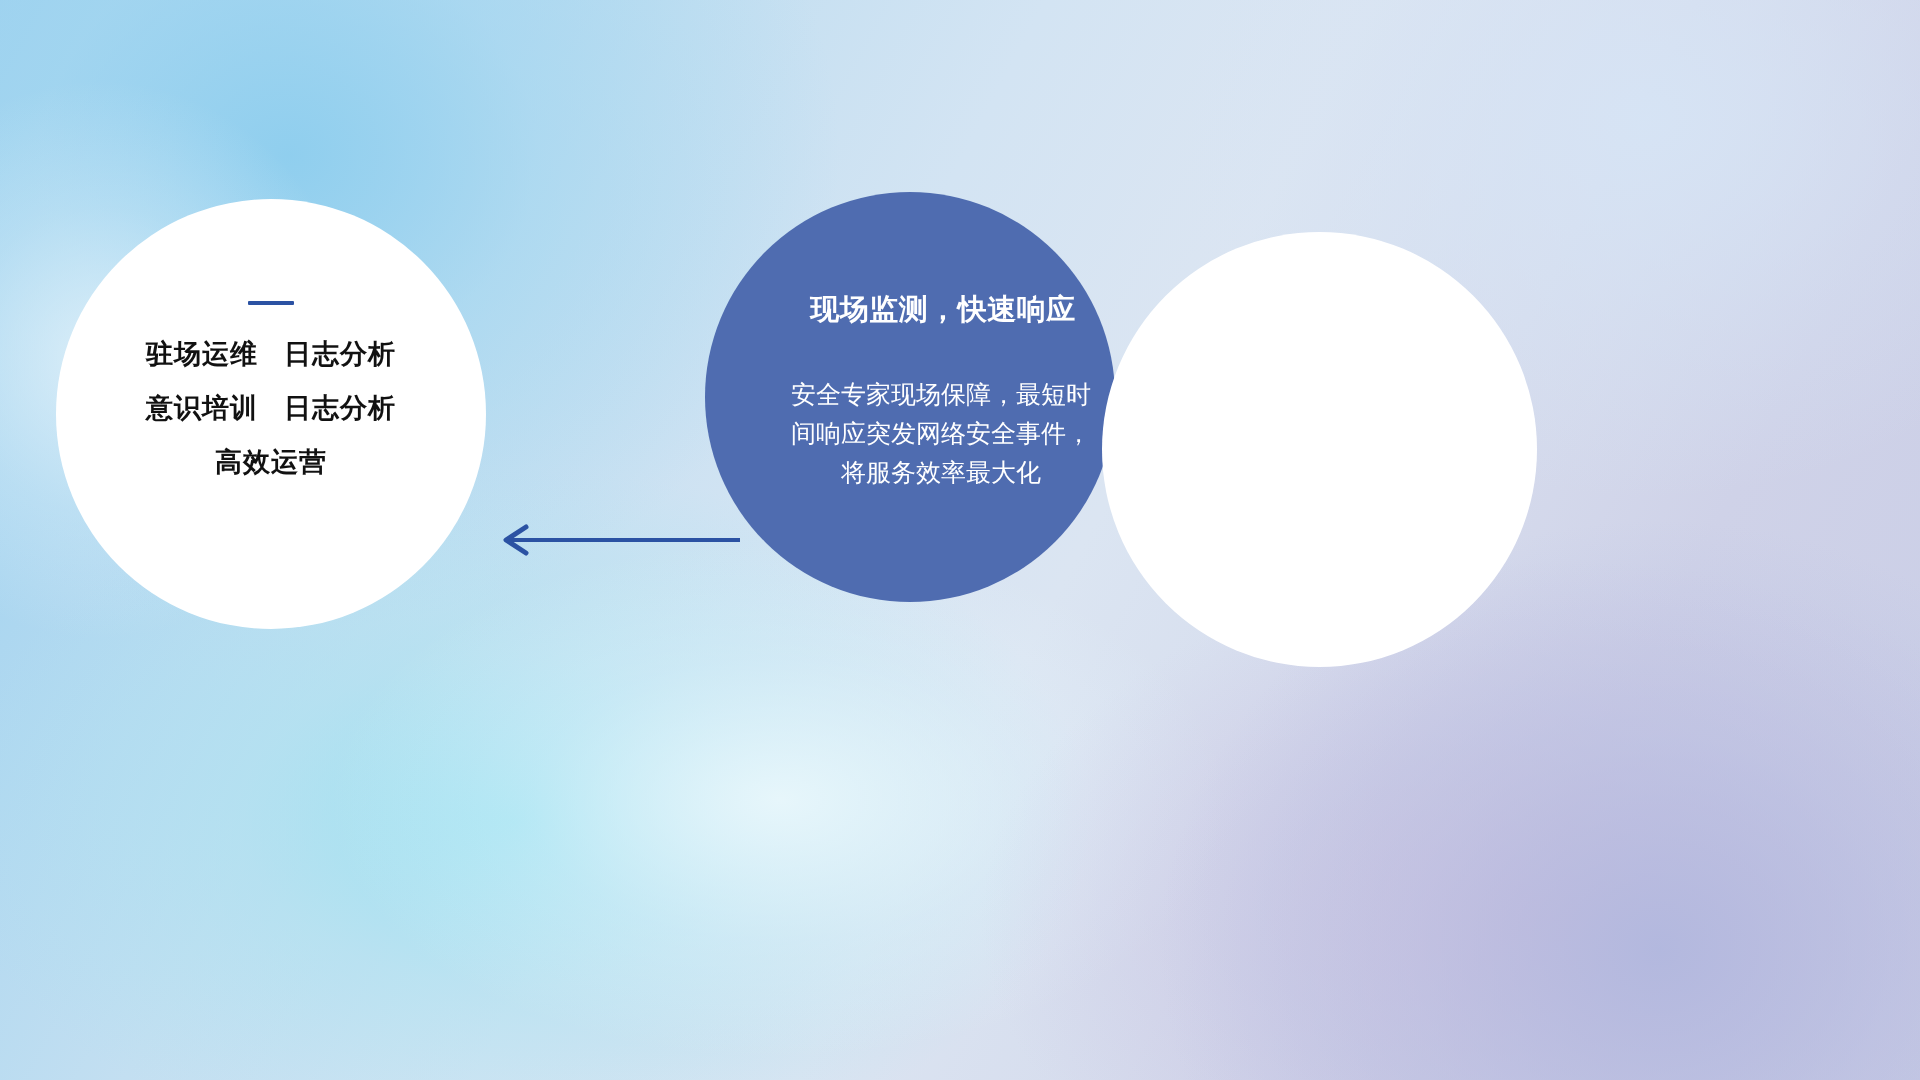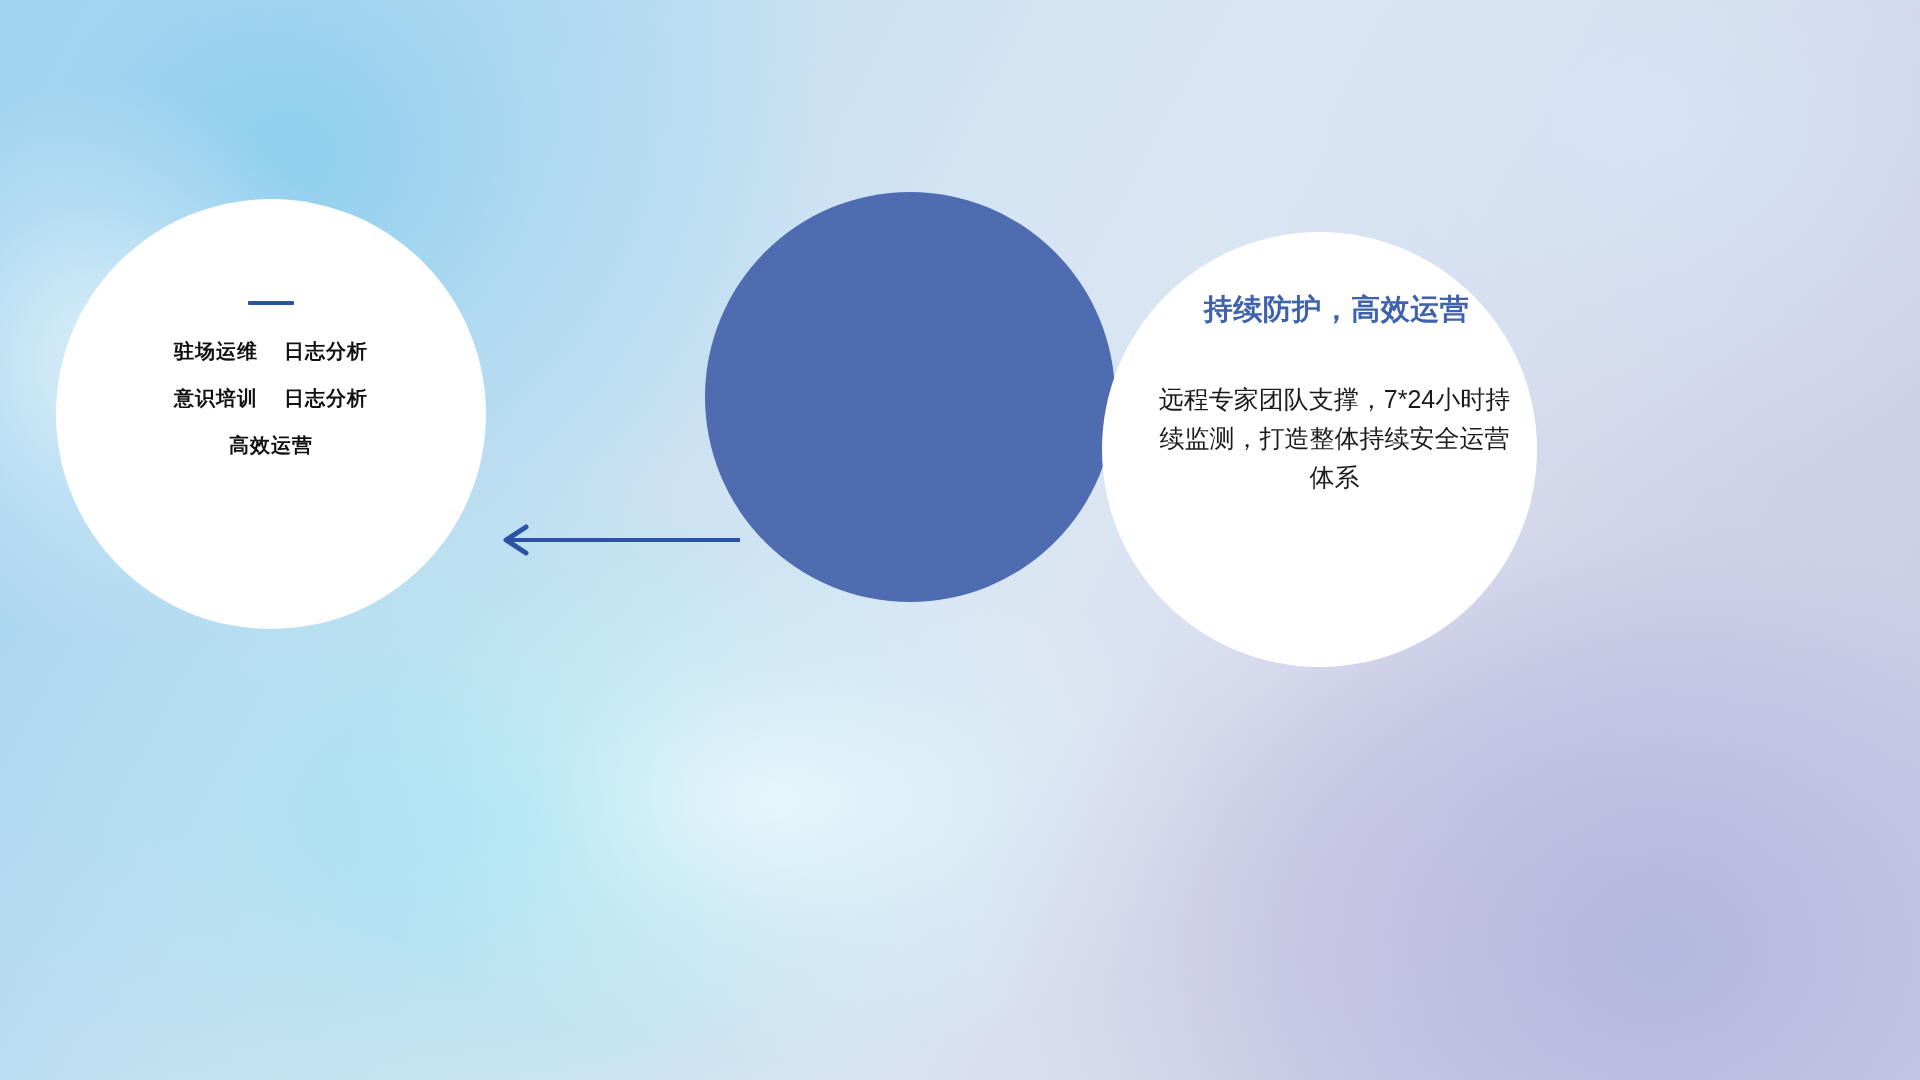--- a/index.html
+++ b/index.html
@@ -129,21 +129,21 @@
 
   #left-divider {
     width: 46px;
     height: 4px;
     background: #2b52a3;
     border-radius: 1px;
     margin-bottom: 36px;
   }
 
   .left-line {
-    font-size: 20px;
+    font-size: 27px;
     font-weight: 700;
     color: #111111;
     letter-spacing: 1px;
     line-height: 1.0;
     margin-bottom: 27px;
     white-space: nowrap;
   }
   .left-line .gap { display: inline-block; width: 26px; }
   .left-line:last-child { margin-bottom: 0; }
 
@@ -240,32 +240,32 @@
 
   <div class="circle" id="circle-mid"></div>
   <div class="circle" id="circle-left"></div>
   <div class="circle" id="circle-right"></div>
 
   <svg id="arrow" viewBox="0 0 250 34">
     <line x1="248" y1="17" x2="18" y2="17" stroke="#2b52a3" stroke-width="4"></line>
     <polyline points="34,4 14,17 34,30" fill="none" stroke="#2b52a3" stroke-width="5" stroke-linecap="round" stroke-linejoin="round"></polyline>
   </svg>
 
+  <div id="mid-content">
+    <div id="mid-title">现场监测，快速响应</div>
+    <div id="mid-body">安全专家现场保障，最短时间响应突发网络安全事件，将服务效率最大化</div>
+  </div>
 
   <div id="left-content">
     <div id="left-divider"></div>
     <div class="left-line">
       <span>驻场运维</span><span class="gap"></span><span>日志分析</span>
     </div>
     <div class="left-line">
       <span>意识培训</span><span class="gap"></span><span>日志分析</span>
     </div>
     <div class="left-line">
       <span>高效运营</span>
     </div>
   </div>
 
-  <div id="right-content">
-    <div id="right-title">持续防护，高效运营</div>
-    <div id="right-body">远程专家团队支撑，7*24小时持续监测，打造整体持续安全运营体系</div>
-  </div>
 
 </div>
 
 </body></html>

